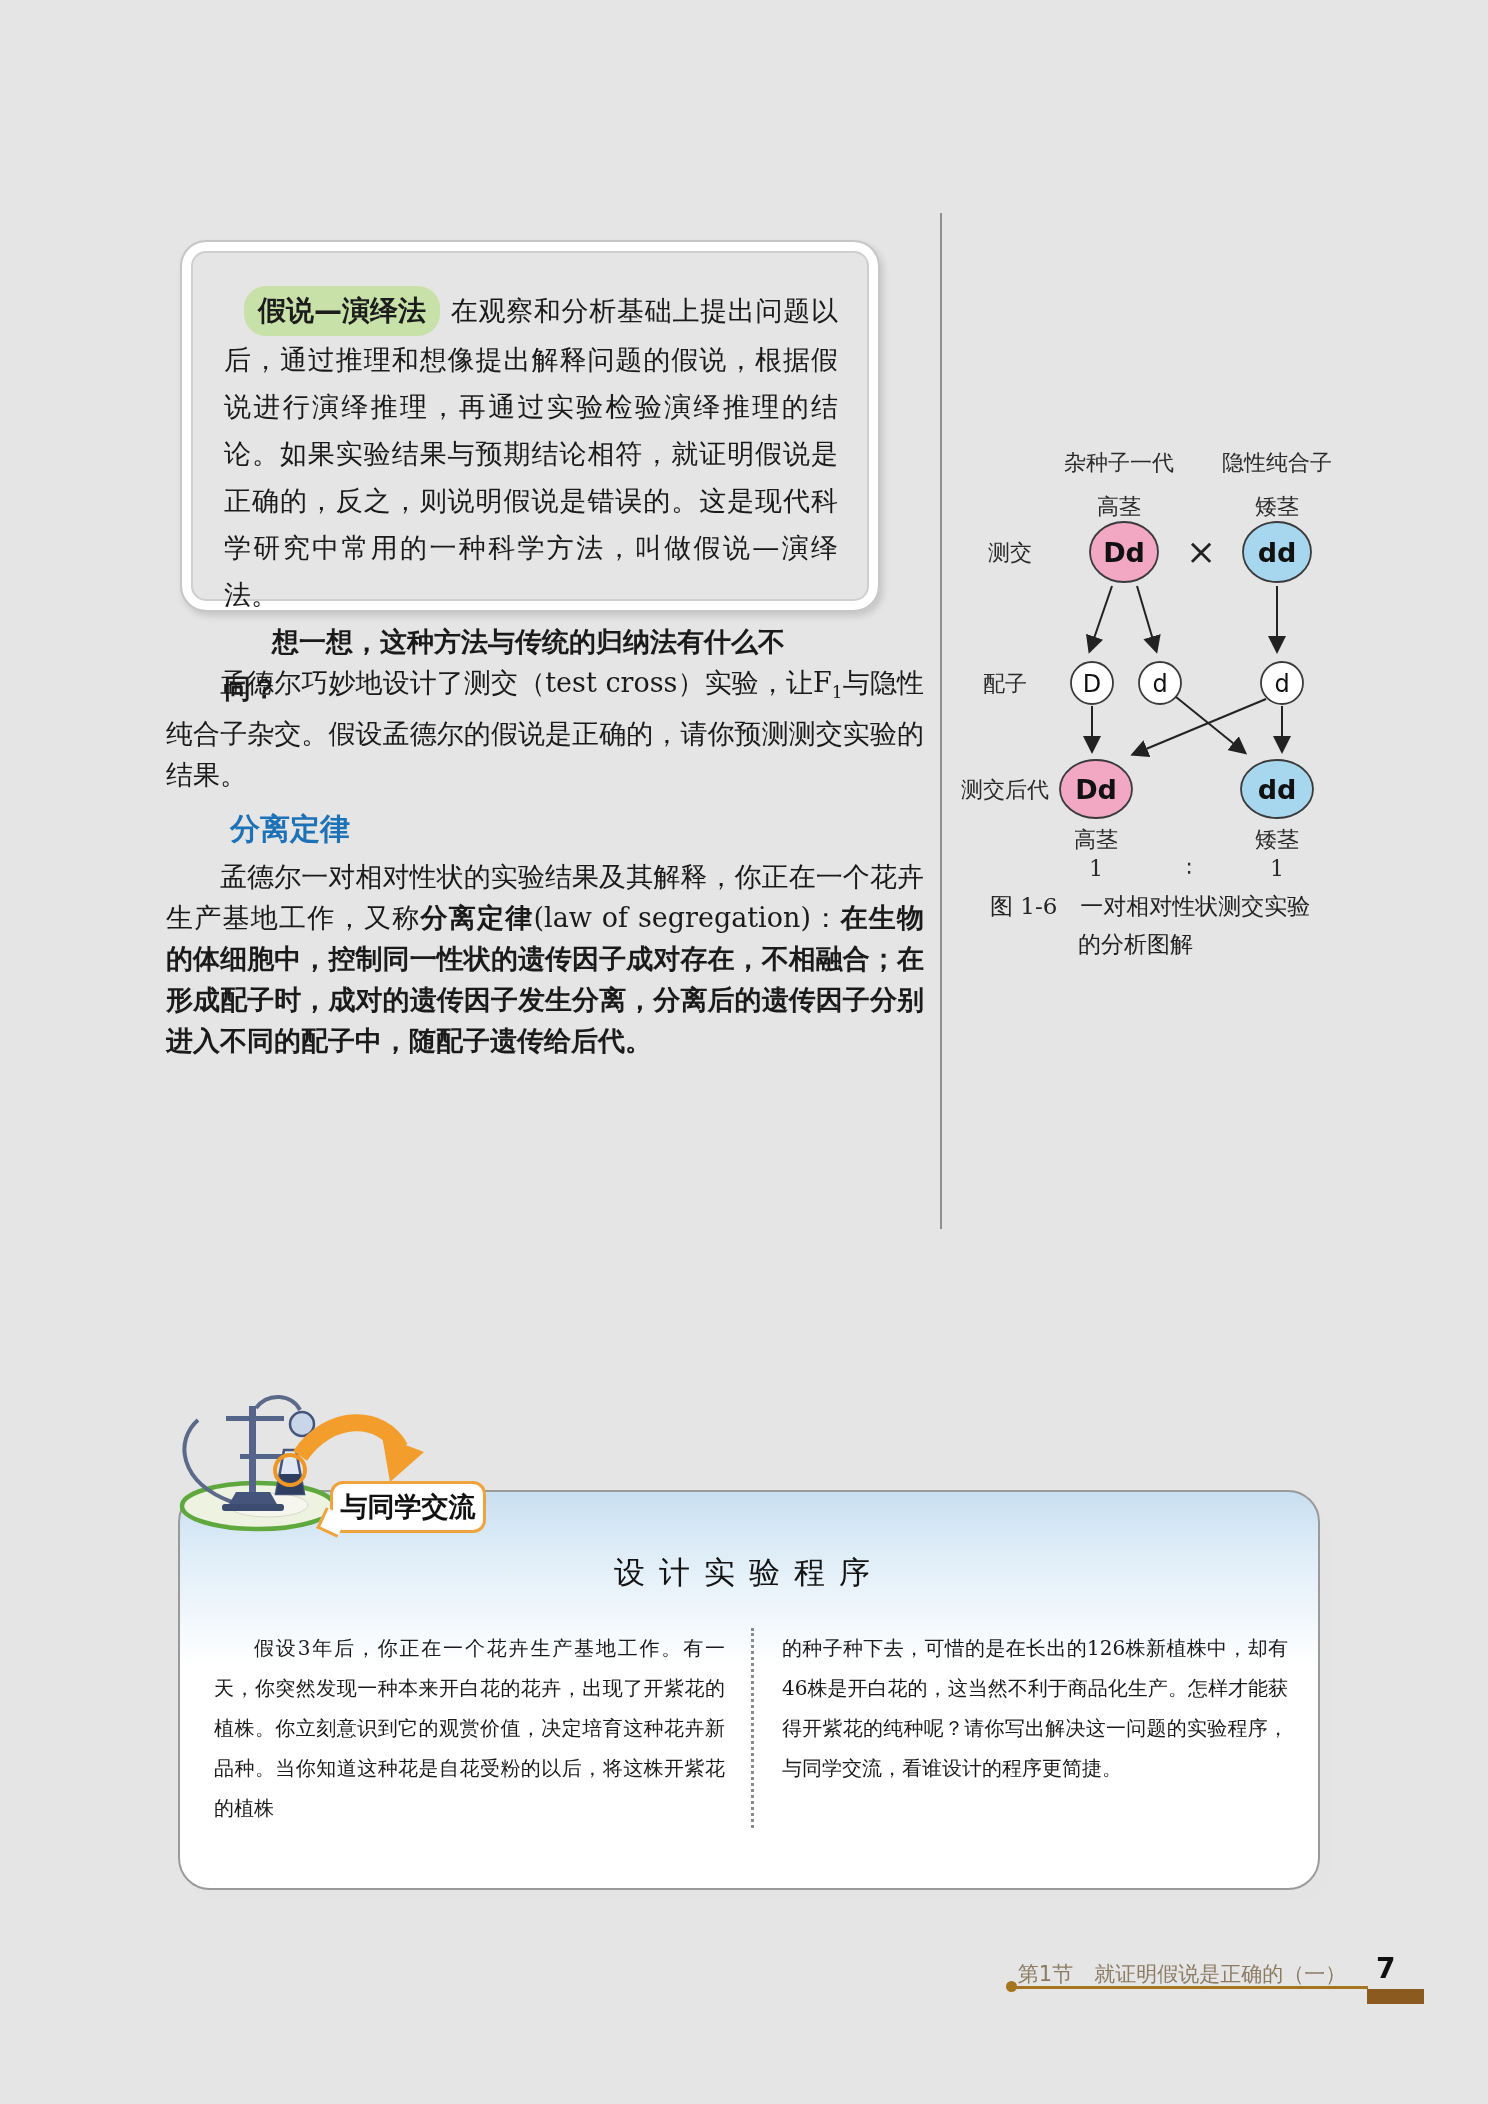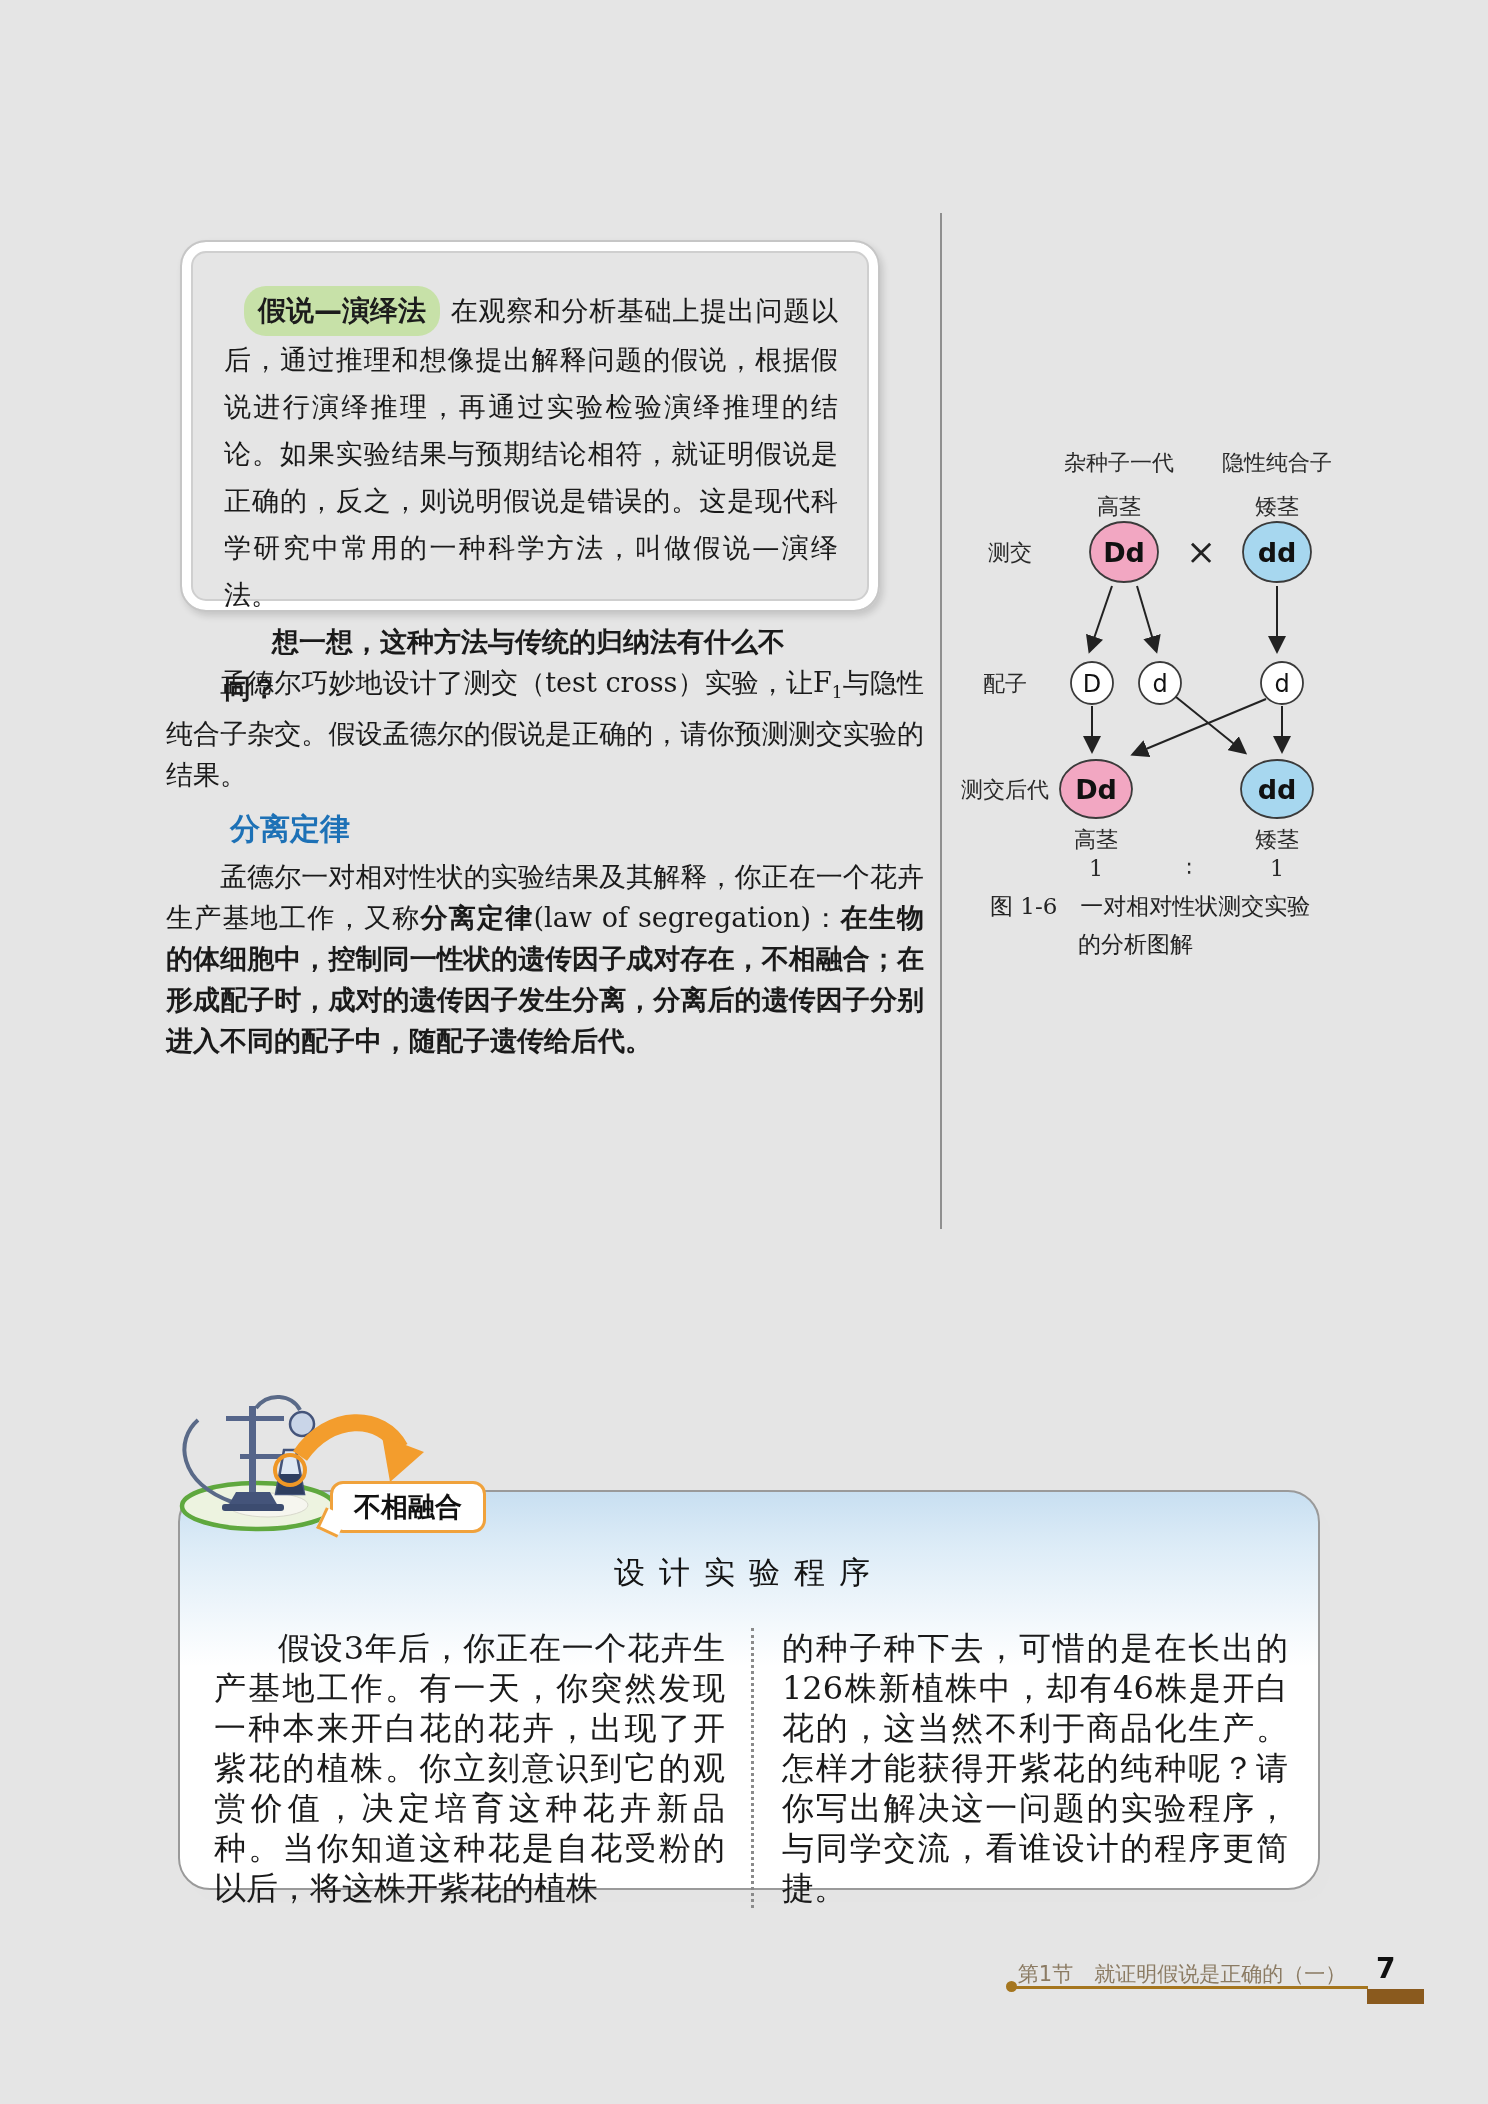--- a/index.html
+++ b/index.html
@@ -46,21 +46,21 @@
   .skill-box {
     position:absolute; left:178px; top:1490px; width:1142px; height:400px; box-sizing:border-box;
     border:2px solid #9a9a9a; border-radius:32px;
     background:linear-gradient(180deg,#c8dff1 0%, #ddecf7 14%, #ffffff 44%);
     box-shadow:10px 12px 0 #e4e4e4;
   }
   .skill-title {
     position:absolute; left:0; right:0; top:60px; text-align:center;
     font-size:31px; letter-spacing:14px; color:#141414;
   }
-  .skill-cols { position:absolute; left:34px; right:30px; top:136px; display:flex; font-size:32px; line-height:40px; text-align:justify; }
+  .skill-cols { position:absolute; left:34px; right:30px; top:136px; display:flex; font-size:20px; line-height:40px; text-align:justify; }
   .skill-col-left  { width:50%; box-sizing:border-box; padding-right:26px; }
   .skill-col-left p { margin:0; text-indent:2em; }
   .skill-col-right { width:50%; box-sizing:border-box; padding-left:28px; border-left:3px dotted #8a8a8a; }
   .skill-col-right p { margin:0; }
 
   .skill-tag {
     position:absolute; left:330px; top:1481px; width:150px; height:46px;
     background:#ffffff; border:3px solid #f0a23c; border-radius:13px;
     display:flex; align-items:center; justify-content:center;
     font-family:"DejaVu Sans", sans-serif; font-weight:bold; font-size:27px; color:#111; z-index:3;
@@ -162,21 +162,21 @@
     <div class="skill-cols">
       <div class="skill-col-left">
         <p>假设3年后，你正在一个花卉生产基地工作。有一天，你突然发现一种本来开白花的花卉，出现了开紫花的植株。你立刻意识到它的观赏价值，决定培育这种花卉新品种。当你知道这种花是自花受粉的以后，将这株开紫花的植株</p>
       </div>
       <div class="skill-col-right">
         <p>的种子种下去，可惜的是在长出的126株新植株中，却有46株是开白花的，这当然不利于商品化生产。怎样才能获得开紫花的纯种呢？请你写出解决这一问题的实验程序，与同学交流，看谁设计的程序更简捷。</p>
       </div>
     </div>
   </div>
 
-  <div class="skill-tag">不相融合</div>
+  <div class="skill-tag">与同学交流</div>
 
   <svg class="skill-illu" width="300" height="170" viewBox="140 1382 300 170">
     <ellipse cx="258" cy="1506" rx="76" ry="23" fill="#edf3e0" stroke="#5fa83e" stroke-width="4.5"></ellipse>
     <ellipse cx="268" cy="1505" rx="40" ry="12" fill="#f6f6ef" stroke="#d8d8cc" stroke-width="1"></ellipse>
     <path d="M198,1420 C175,1440 178,1482 232,1502" fill="none" stroke="#5a6a88" stroke-width="4"></path>
     <path d="M256,1408 C268,1392 292,1394 300,1410" fill="none" stroke="#5a6a88" stroke-width="4"></path>
     <rect x="249" y="1406" width="7" height="100" fill="#55658a"></rect>
     <rect x="226" y="1416" width="58" height="5" fill="#55658a"></rect>
     <rect x="240" y="1454" width="46" height="5" fill="#55658a"></rect>
     <path d="M236,1492 L270,1492 L278,1506 L228,1506 Z" fill="#44547a"></path>

